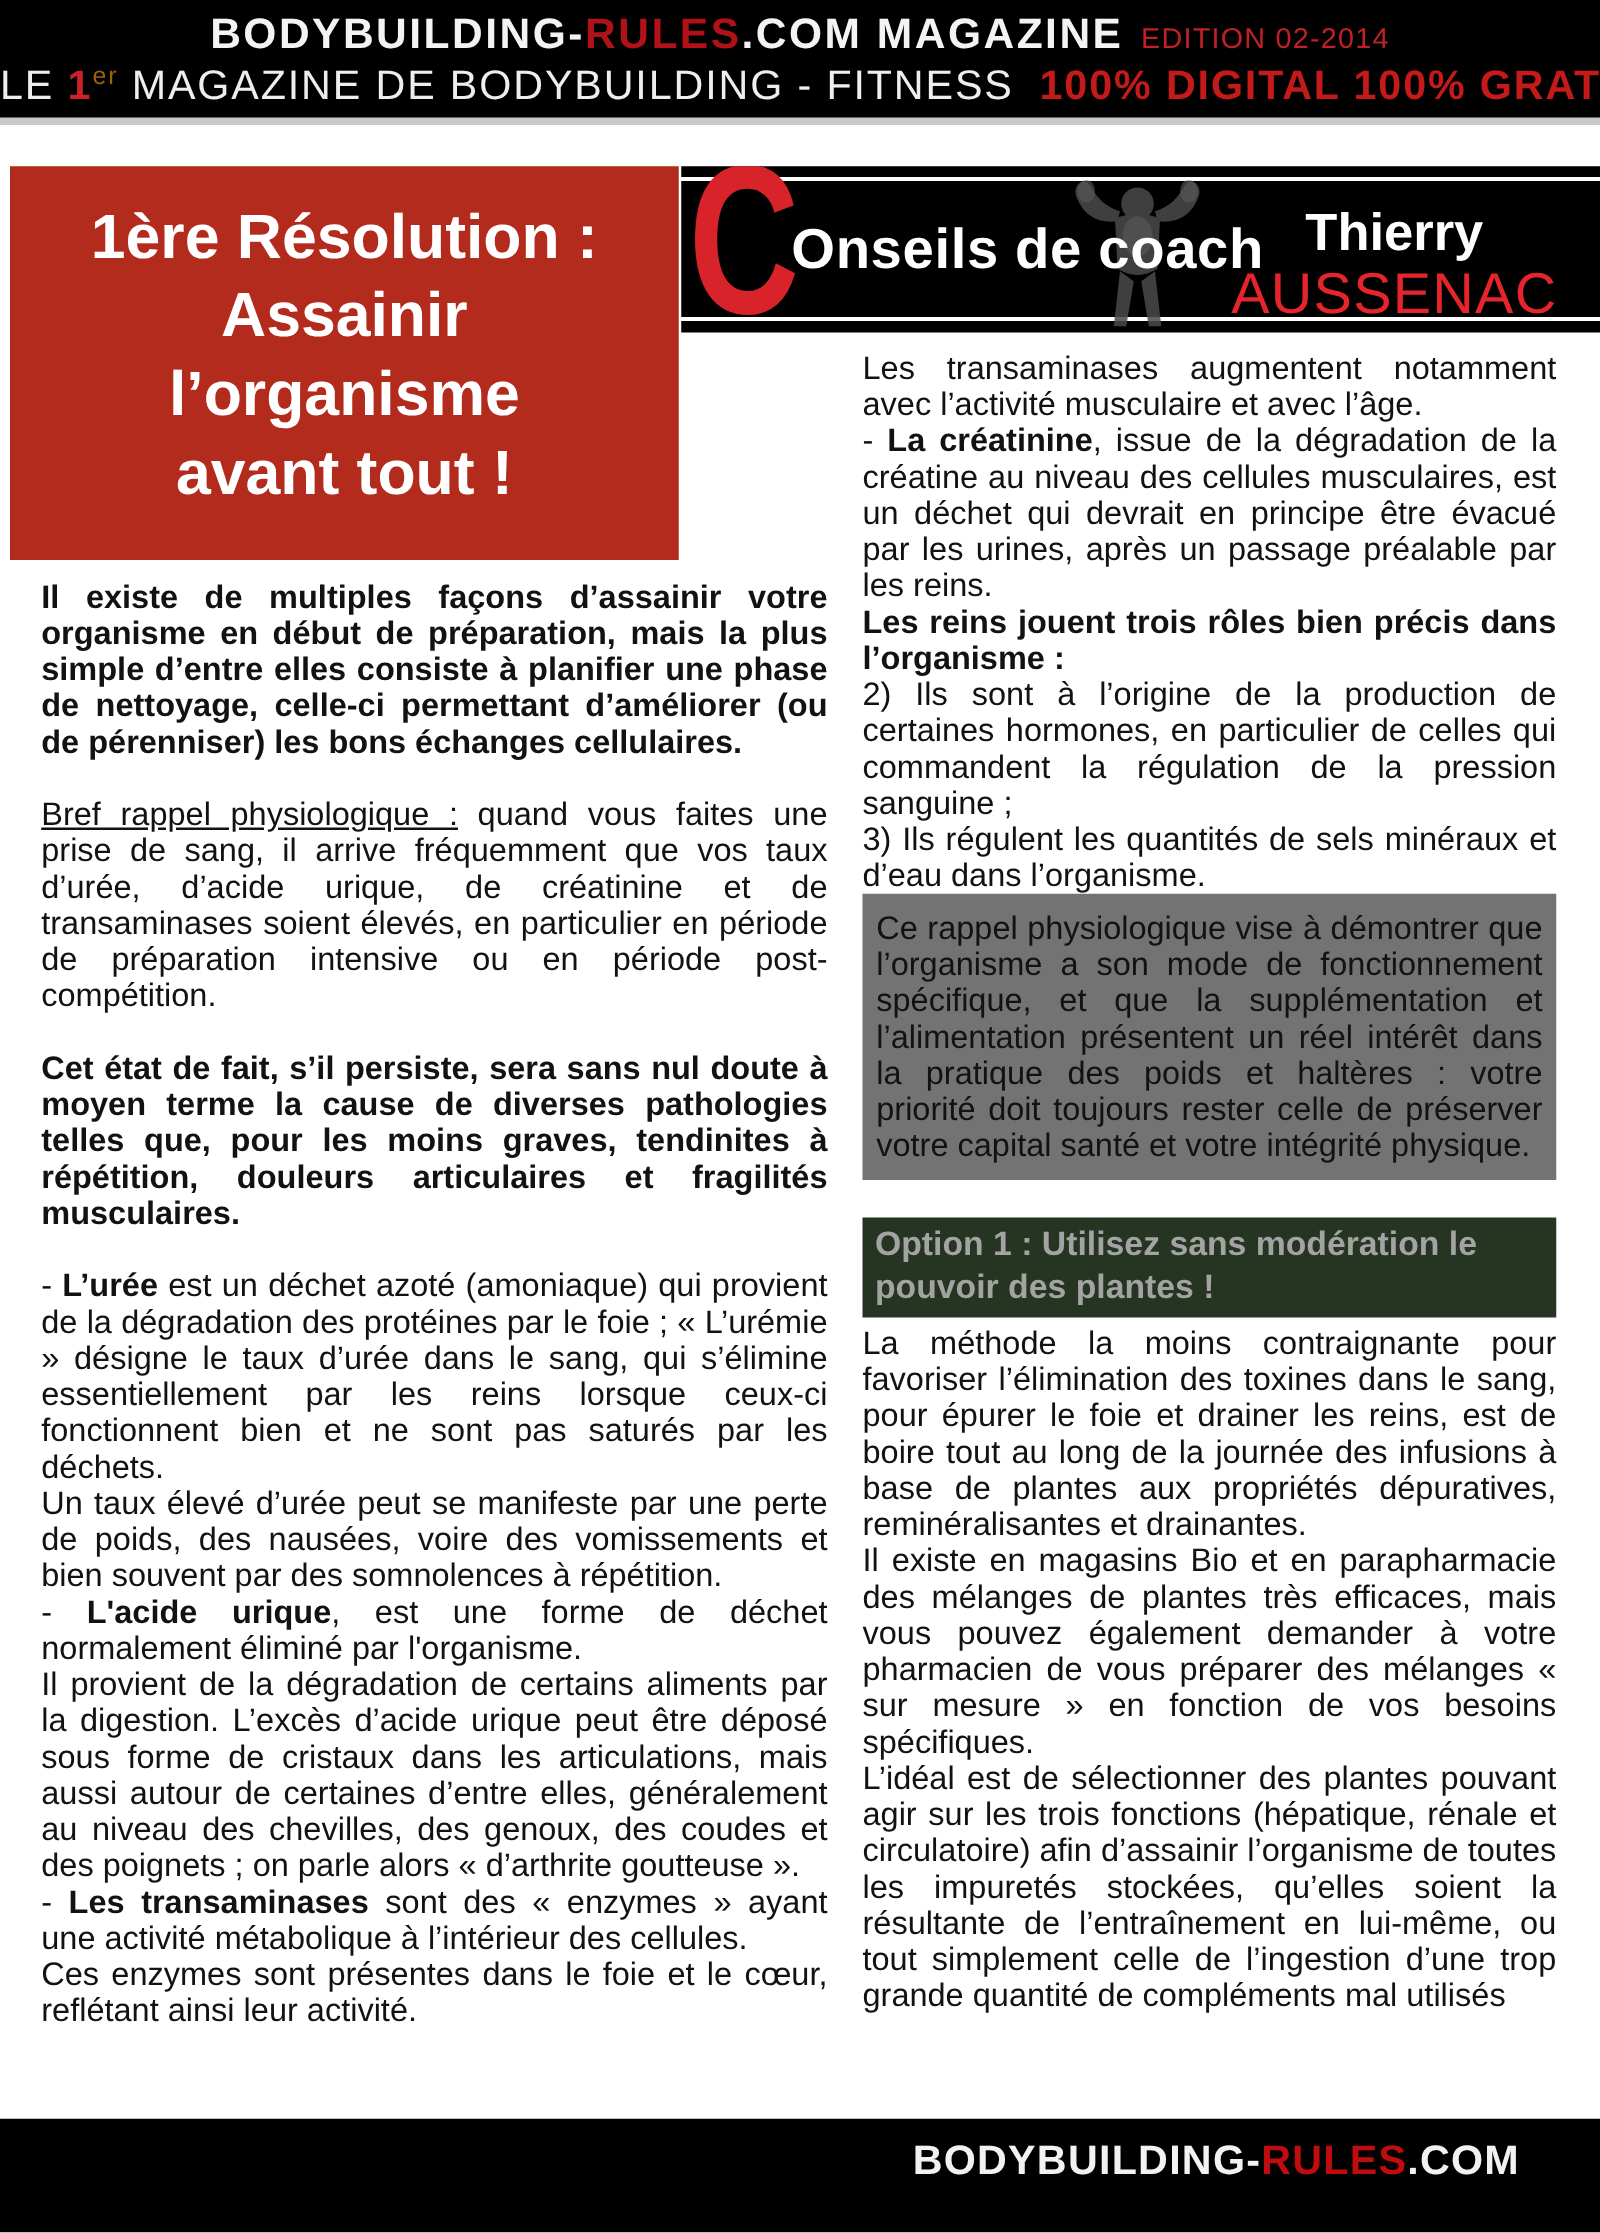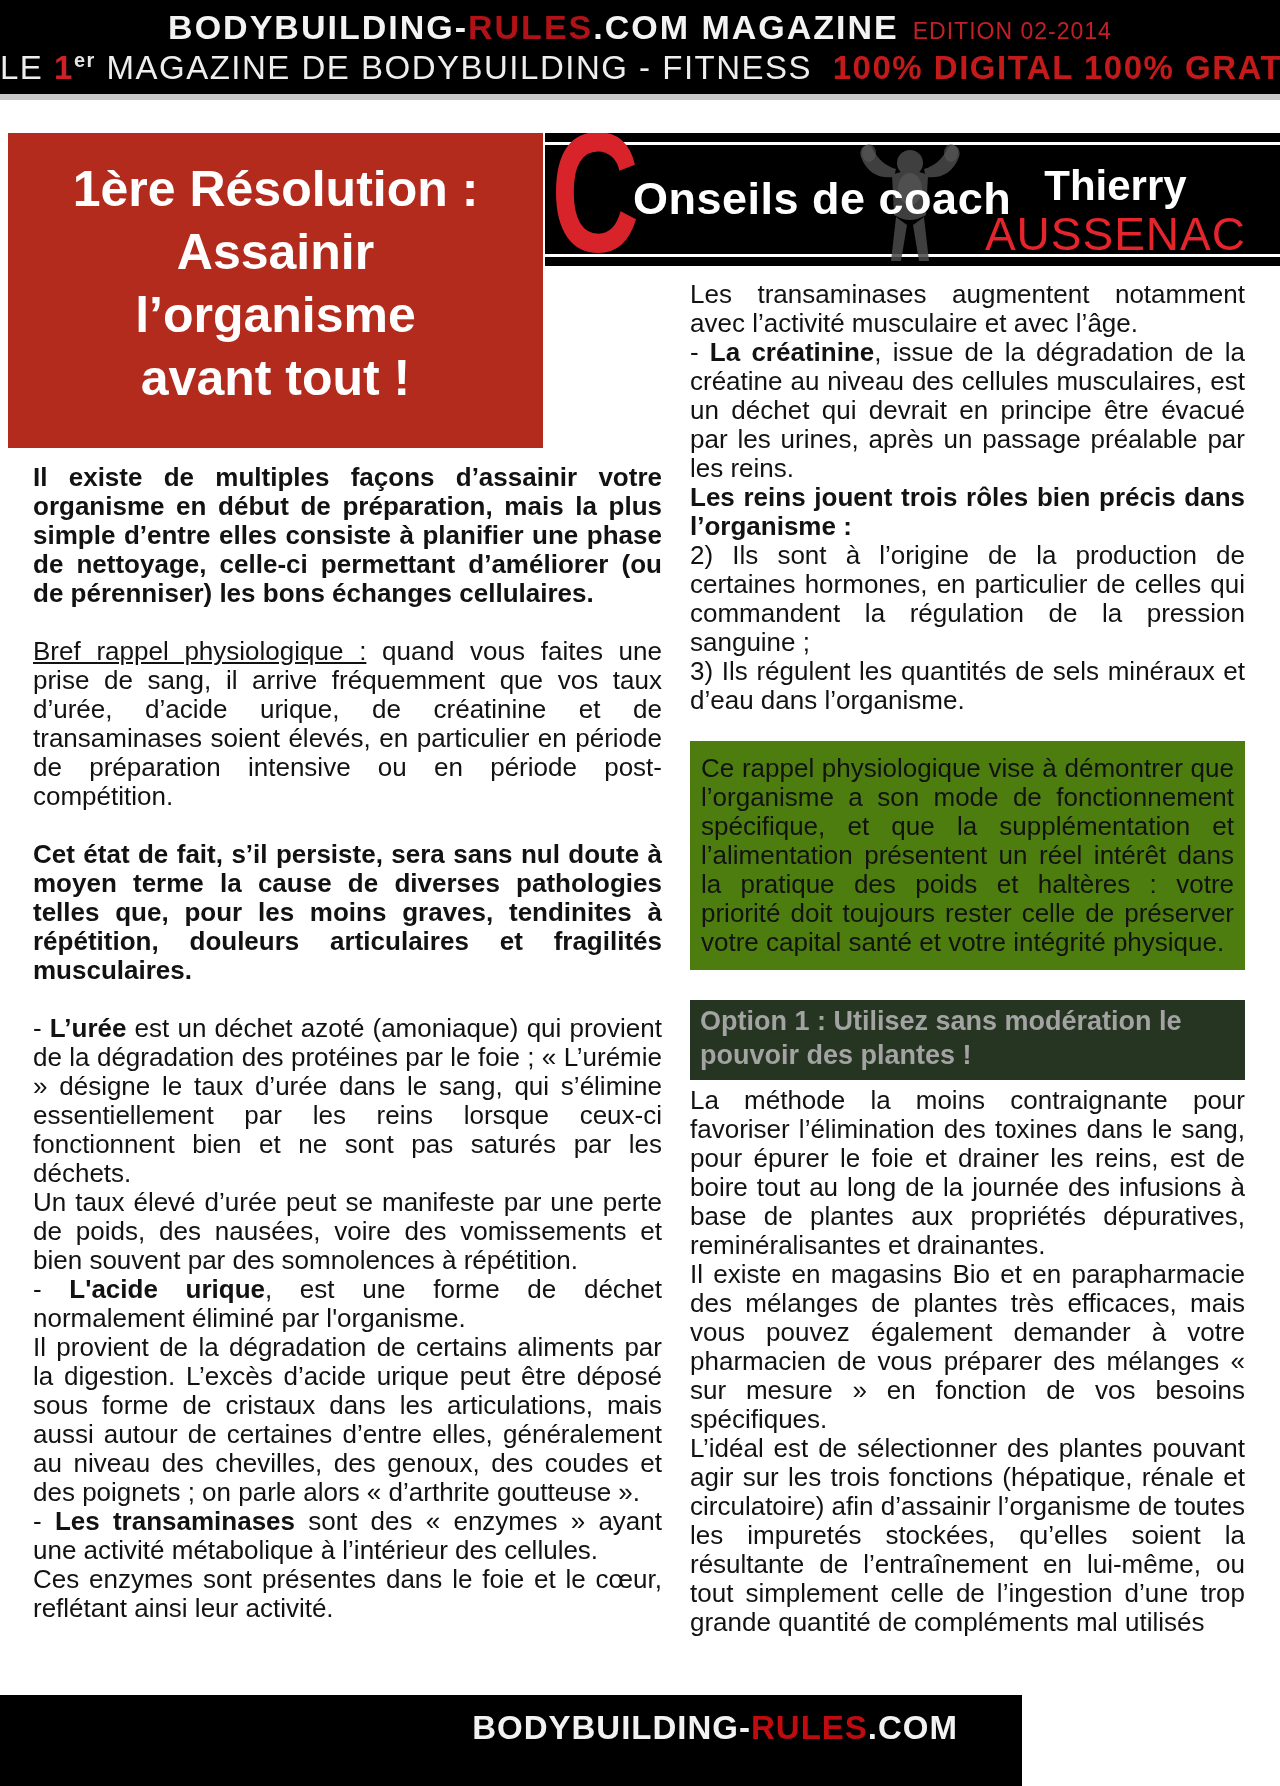--- a/index.html
+++ b/index.html
@@ -13,21 +13,21 @@
     position:absolute;left:0;top:0;width:1280px;height:94px;
     background:#000;border-bottom:6px solid #c9c9c9;
     text-align:center;
   }
   .h-line1{margin-top:8px;white-space:nowrap;}
   .h-line1 .mast{font-size:34px;font-weight:bold;letter-spacing:2px;color:#f3f3f3;}
   .h-line1 .rules{color:#b01217;}
   .h-line1 .edition{font-size:23px;color:#c12026;margin-left:14px;letter-spacing:1px;}
   .h-line2{margin-top:2px;white-space:nowrap;font-size:33px;color:#eeeeee;letter-spacing:1.5px;}
   .h-line2 .red2{color:#cc2127;font-weight:bold;}
-  .h-line2 sup{font-size:20px;font-weight:bold;color:#e5e5e5;vertical-align:super;line-height:0;}
+  .h-line2 sup{font-size:20px;font-weight:normal;color:#a16207;vertical-align:super;line-height:0;}
   .h-line2 .red3{color:#c41a1a;font-weight:bold;margin-left:10px;}
   
   .title-box{
     position:absolute;left:8px;top:133px;width:535px;height:315px;
     background:#b32b1d;color:#ffffff;text-align:center;
     font-weight:bold;font-size:50px;line-height:63px;
     padding-top:0;box-sizing:border-box;
   }
   .title-box div{margin:0;}
   .title-box div:first-child{margin-top:25px;}
@@ -55,32 +55,32 @@
   
   .col p{margin:0;text-align:justify;font-size:26px;line-height:29px;}
   .col p.gap{margin-top:29px;}
   .col p.bold{font-weight:bold;}
   .col span.b{font-weight:bold;}
   .col span.u{text-decoration:underline;}
   .left-col{position:absolute;left:33px;top:463px;width:629px;}
   .right-col{position:absolute;left:690px;top:280px;width:555px;}
   
   .highlight-box{
-    background:#4d7c0f;margin-top:26px;padding:13px 11px;box-sizing:border-box;
+    background:#737373;padding:13px 11px;box-sizing:border-box;
   }
   .highlight-box p{margin:0;}
   
   .option-header{
     background:#263522;color:#a3a3a3;font-weight:bold;
     font-size:27px;line-height:34px;padding:4px 10px 8px 10px;
     margin-top:30px;margin-bottom:6px;box-sizing:border-box;
   }
   
   .footer{
-    position:absolute;left:0;top:1695px;width:1022px;height:91px;background:#000;
+    position:absolute;left:0;top:1695px;width:1280px;height:91px;background:#000;
     text-align:right;box-sizing:border-box;padding:14px 64px 0 0;
     font-size:33px;font-weight:bold;letter-spacing:1px;white-space:nowrap;
   }
   .footer .white{color:#f2f2f2;}
   .footer .redF{color:#c00b0f;}
 </style>
 </head>
 <body>
 
 <div class="top-header">

